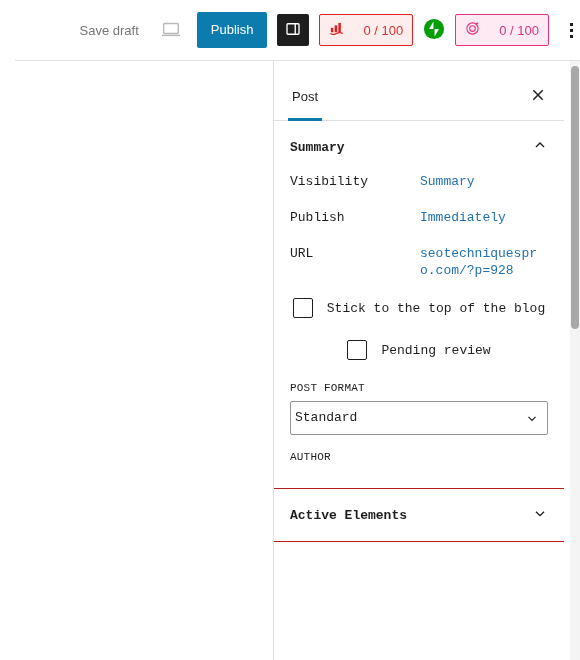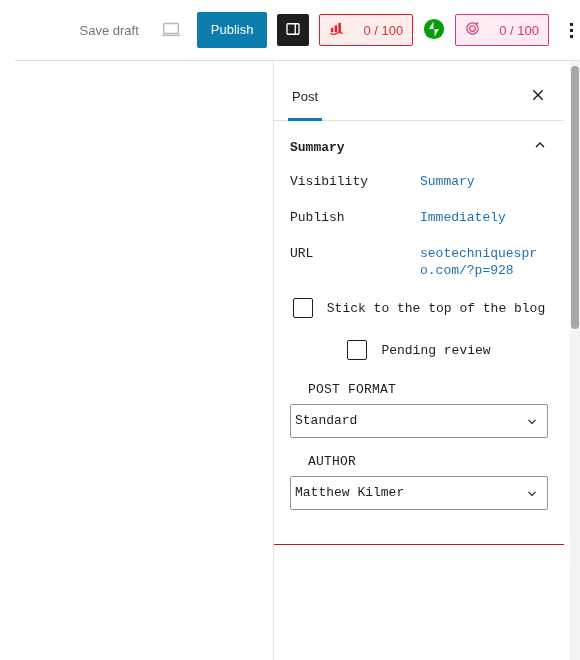--- a/index.html
+++ b/index.html
@@ -229,26 +229,25 @@
     flex: none;
     box-sizing: border-box;
   }
   .check-label {
     margin-left: 14px;
     font-size: 13px;
     color: #1e1e1e;
   }
 
   .field-label {
-    font-size: 13px;
+    font-size: 11px;
     letter-spacing: 0.2px;
     color: #1e1e1e;
     margin-bottom: 7px;
     text-transform: uppercase;
-    margin-left: 18px;
   }
   .select-wrap {
     position: relative;
     margin-bottom: 16px;
   }
   .select-box {
     width: 100%;
     height: 34px;
     box-sizing: border-box;
     border: 1px solid #949494;
@@ -409,31 +408,33 @@
         <div class="select-wrap">
           <div class="select-box">Standard</div>
           <span class="select-chev">
             <svg width="14" height="14" viewBox="0 0 24 24" stroke="#1e1e1e" stroke-width="2" fill="none">
               <polyline points="6,10 12,16 18,10"></polyline>
             </svg>
           </span>
         </div>
 
         <div class="field-label">AUTHOR</div>
-        <div class="select-wrap">
-          <div class="select-box">Matthew Kilmer</div>
-          <span class="select-chev">
-            <svg width="14" height="14" viewBox="0 0 24 24" stroke="#1e1e1e" stroke-width="2" fill="none">
-              <polyline points="6,10 12,16 18,10"></polyline>
-            </svg>
-          </span>
-        </div>
 
       </div>
     </div>
 
+    <div class="panel">
+      <div class="panel-header">
+        <span class="panel-title">Active Elements</span>
+        <span>
+          <svg width="16" height="16" viewBox="0 0 24 24" stroke="#1e1e1e" stroke-width="2" fill="none">
+            <polyline points="6,10 12,16 18,10"></polyline>
+          </svg>
+        </span>
+      </div>
+    </div>
 
 
   </div>
 </div>
 
 <div class="scrollbar-track"></div>
 <div class="scrollbar-thumb"></div>
 
 </body></html>

